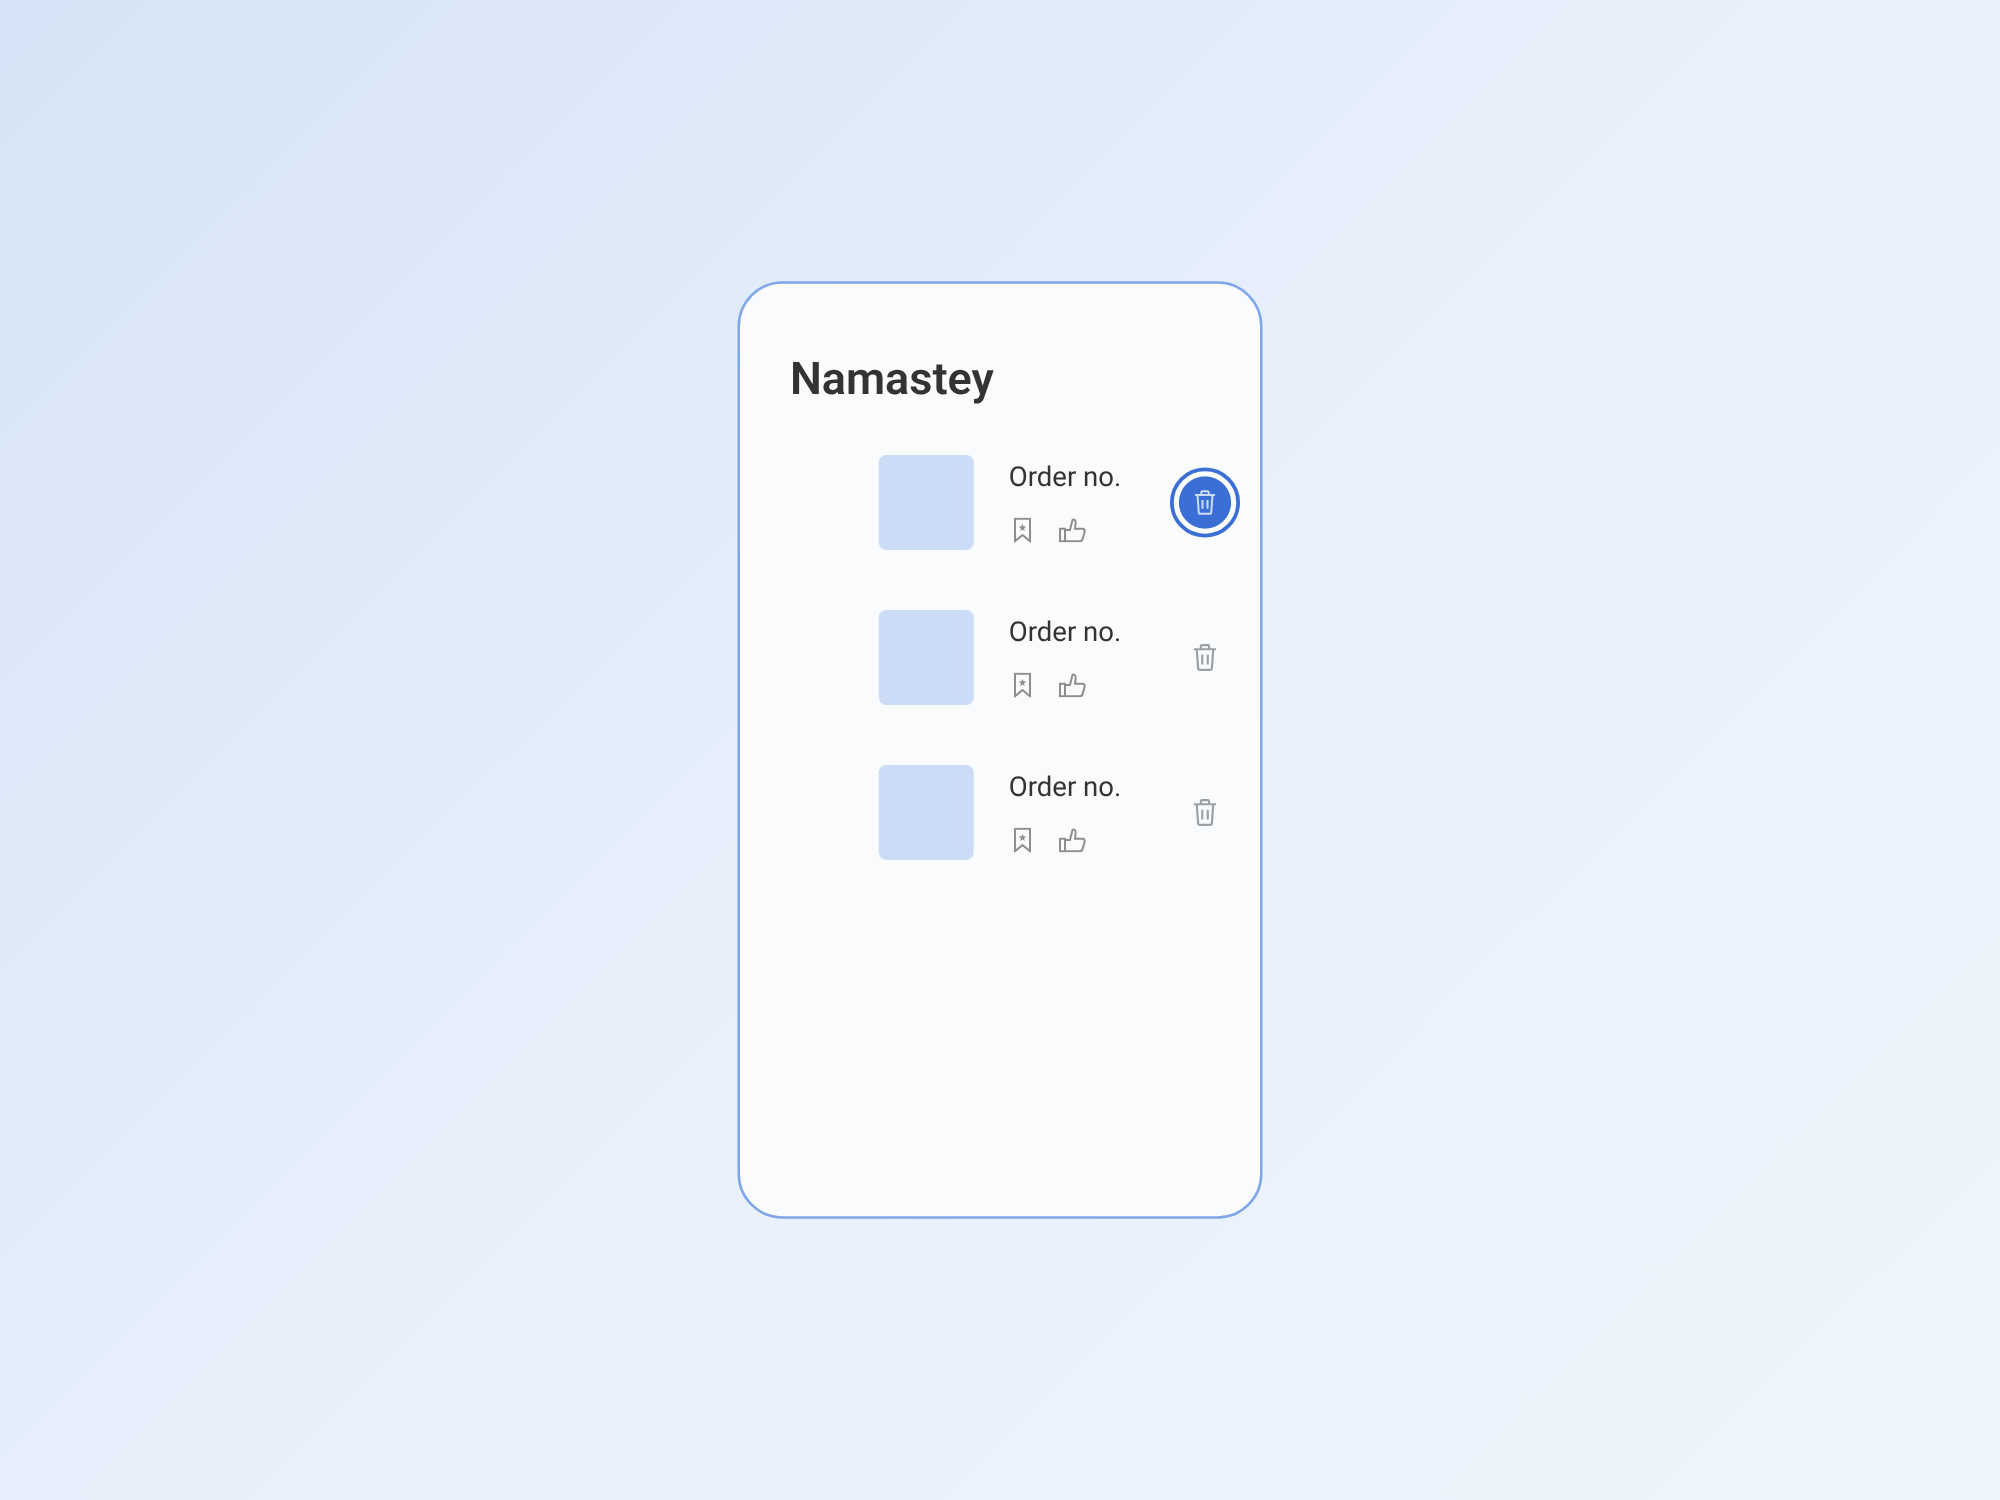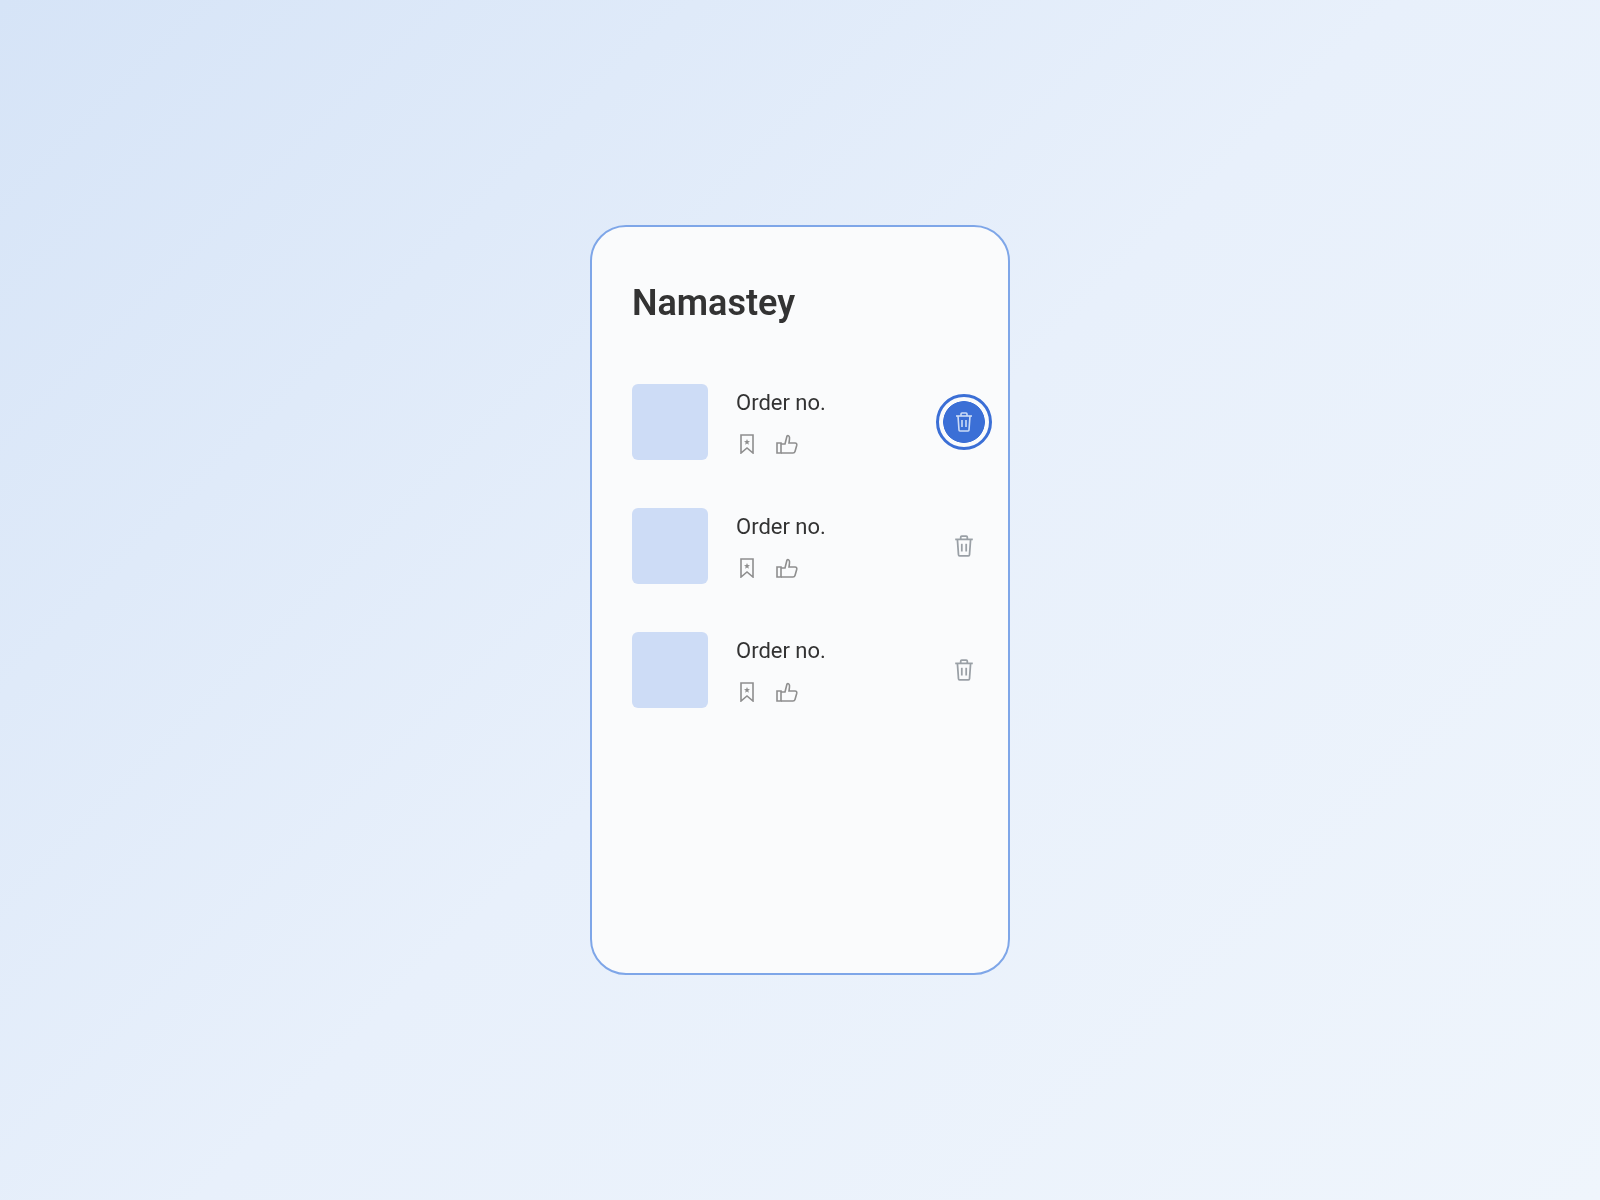--- a/index.html
+++ b/index.html
@@ -22,31 +22,32 @@
       background: #fafbfc;
       border: 2px solid #7ea6e8;
       border-radius: 36px;
       padding: 55px 40px 40px 40px;
       position: relative;
     }
     .page-title {
       font-size: 36px;
       font-weight: 600;
       color: #333333;
-      margin-bottom: 60px;
+      margin-bottom: 40px;
     }
     .order-list {
       display: flex;
       flex-direction: column;
       gap: 48px;
     }
     .order-item {
       display: flex;
       align-items: center;
       position: relative;
+      justify-content: center;
     }
     .thumbnail {
       width: 76px;
       height: 76px;
       background: #cddcf6;
       border-radius: 6px;
       flex-shrink: 0;
     }
     .order-content {
       margin-left: 28px;

